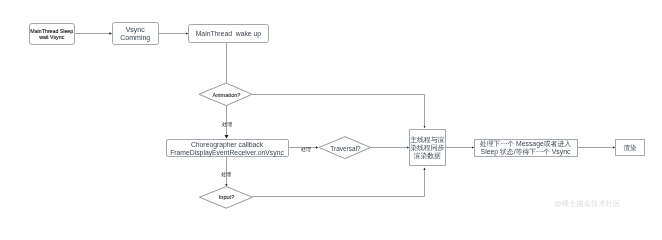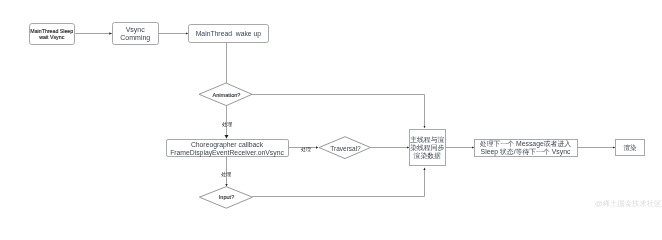--- a/index.html
+++ b/index.html
@@ -97,15 +97,15 @@
   <div class="node" style="left:614.7px;top:138.9px;width:30.6px;height:17px;font-size:6.6px;">
     <span class="lbl">渲染</span>
   </div>
 
   <div class="elabel" style="left:227.2px;top:124.8px;font-size:5.1px;">处理</div>
 
   <div class="elabel" style="left:226.3px;top:175.2px;font-size:5.1px;">处理</div>
 
   <div class="elabel" style="left:306px;top:150.3px;font-size:4.9px;">处理</div>
 
-  <div class="watermark" style="left:595px;top:198.7px;font-size:7.4px;letter-spacing:0px;">@稀土掘金技术社区</div>
+  <div class="watermark" style="left:554px;top:198.7px;font-size:7.4px;letter-spacing:0px;">@稀土掘金技术社区</div>
 
 </div>
 
 </body></html>

